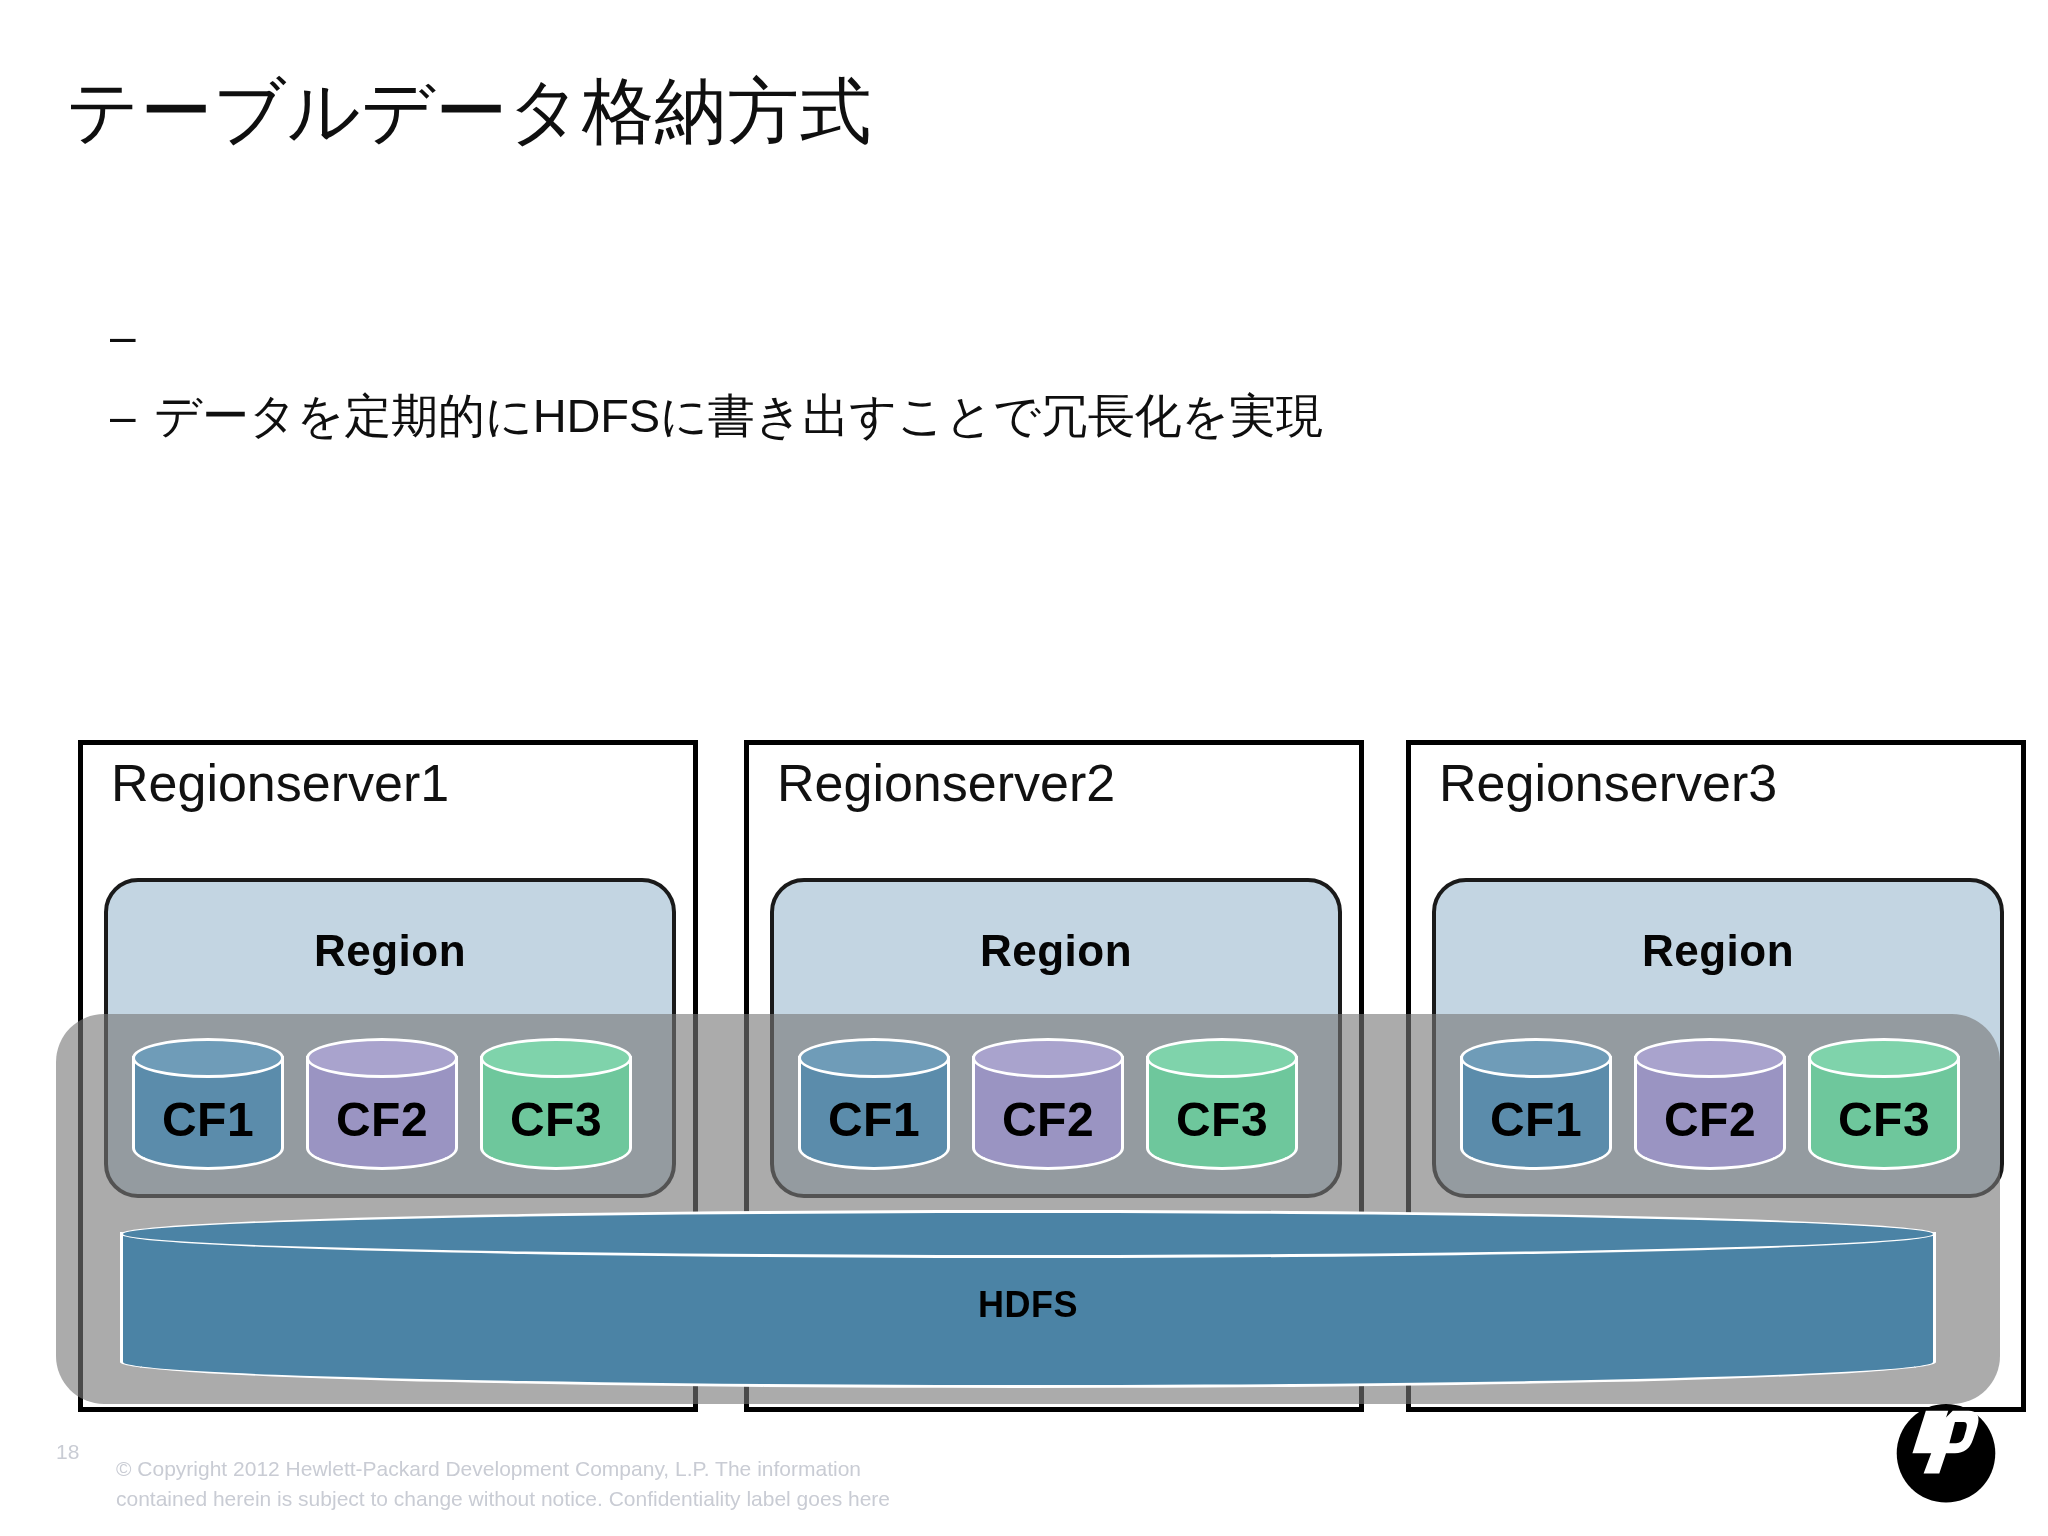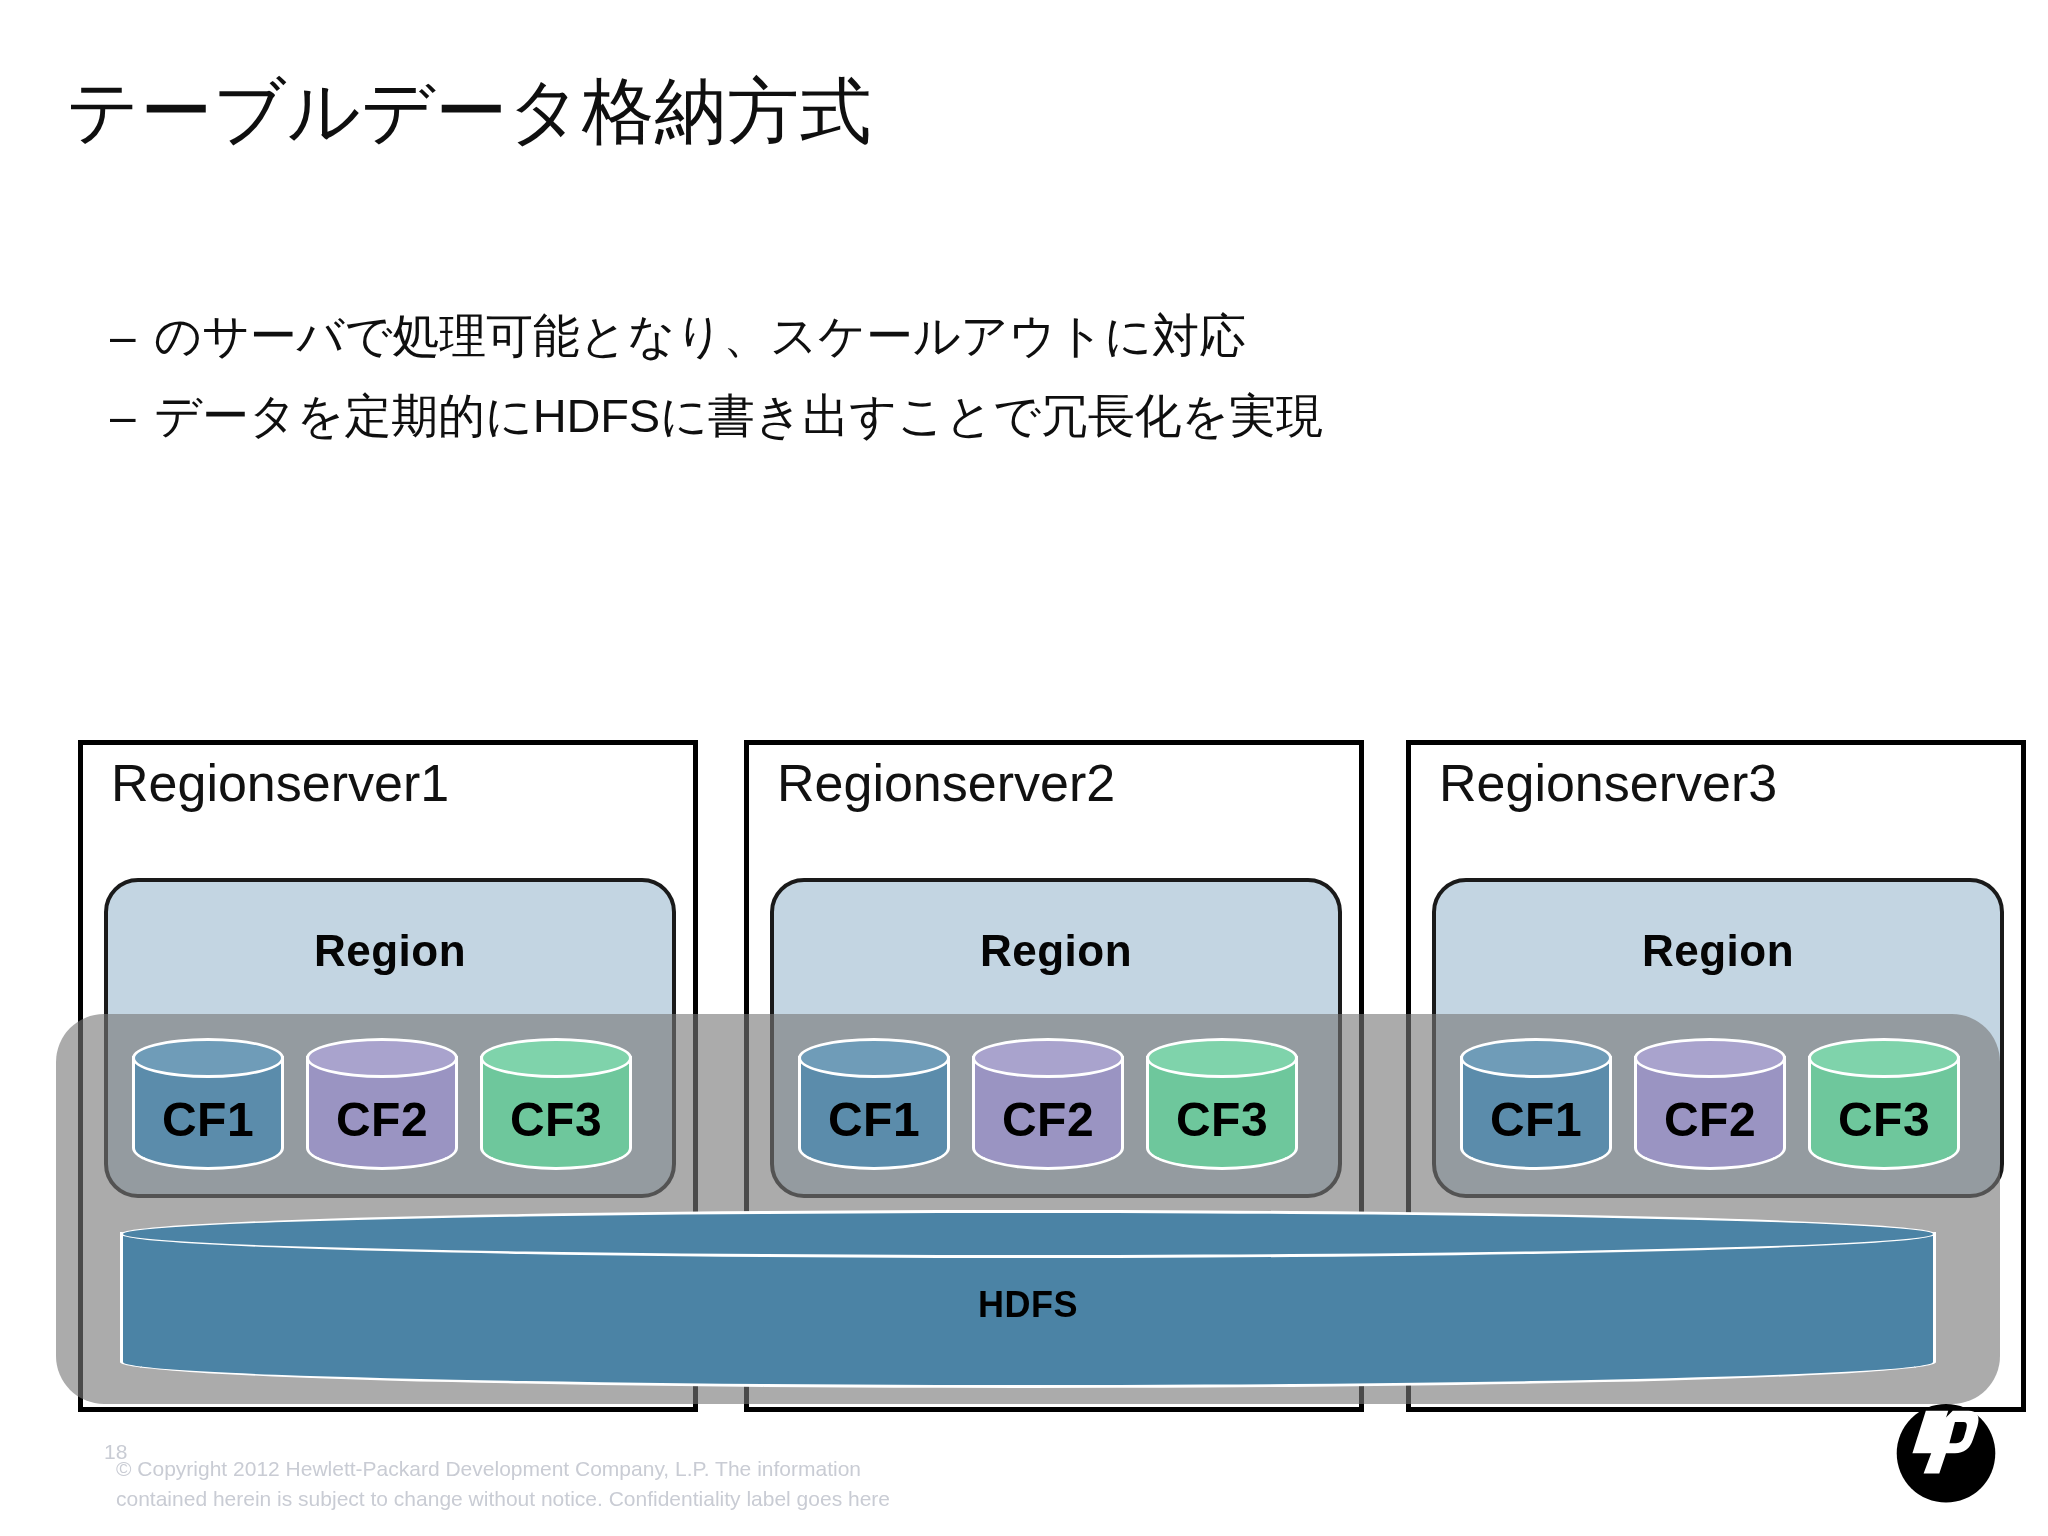--- a/index.html
+++ b/index.html
@@ -216,21 +216,20 @@
     top: 1434px;
     width: 2048px;
     height: 102px;
   }
   .page-num {
     position: absolute;
     left: 56px;
     top: 6px;
     font-size: 21px;
     color: #c9ccd4;
-    margin-left: 48px;
   }
   .copyright {
     position: absolute;
     left: 116px;
     top: 20px;
     font-size: 21px;
     line-height: 1.45;
     color: #c9ccd4;
     width: 900px;
   }
@@ -247,21 +246,20 @@
 </head>
 <body>
 
 <div class="slide-title">テーブルデータ格納方式</div>
 
 <div class="bullets">
 
   <div class="bullet-row">
     <div class="bullet-dash">–</div>
     <div class="bullet-text">
-      <span class="bullet-line">のサーバで処理可能となり、スケールアウトに対応</span>
     </div>
   </div>
 
   <div class="bullet-row">
     <div class="bullet-dash">–</div>
     <div class="bullet-text">
       <span class="bullet-line">データを定期的にHDFSに書き出すことで冗長化を実現</span>
     </div>
   </div>
 

